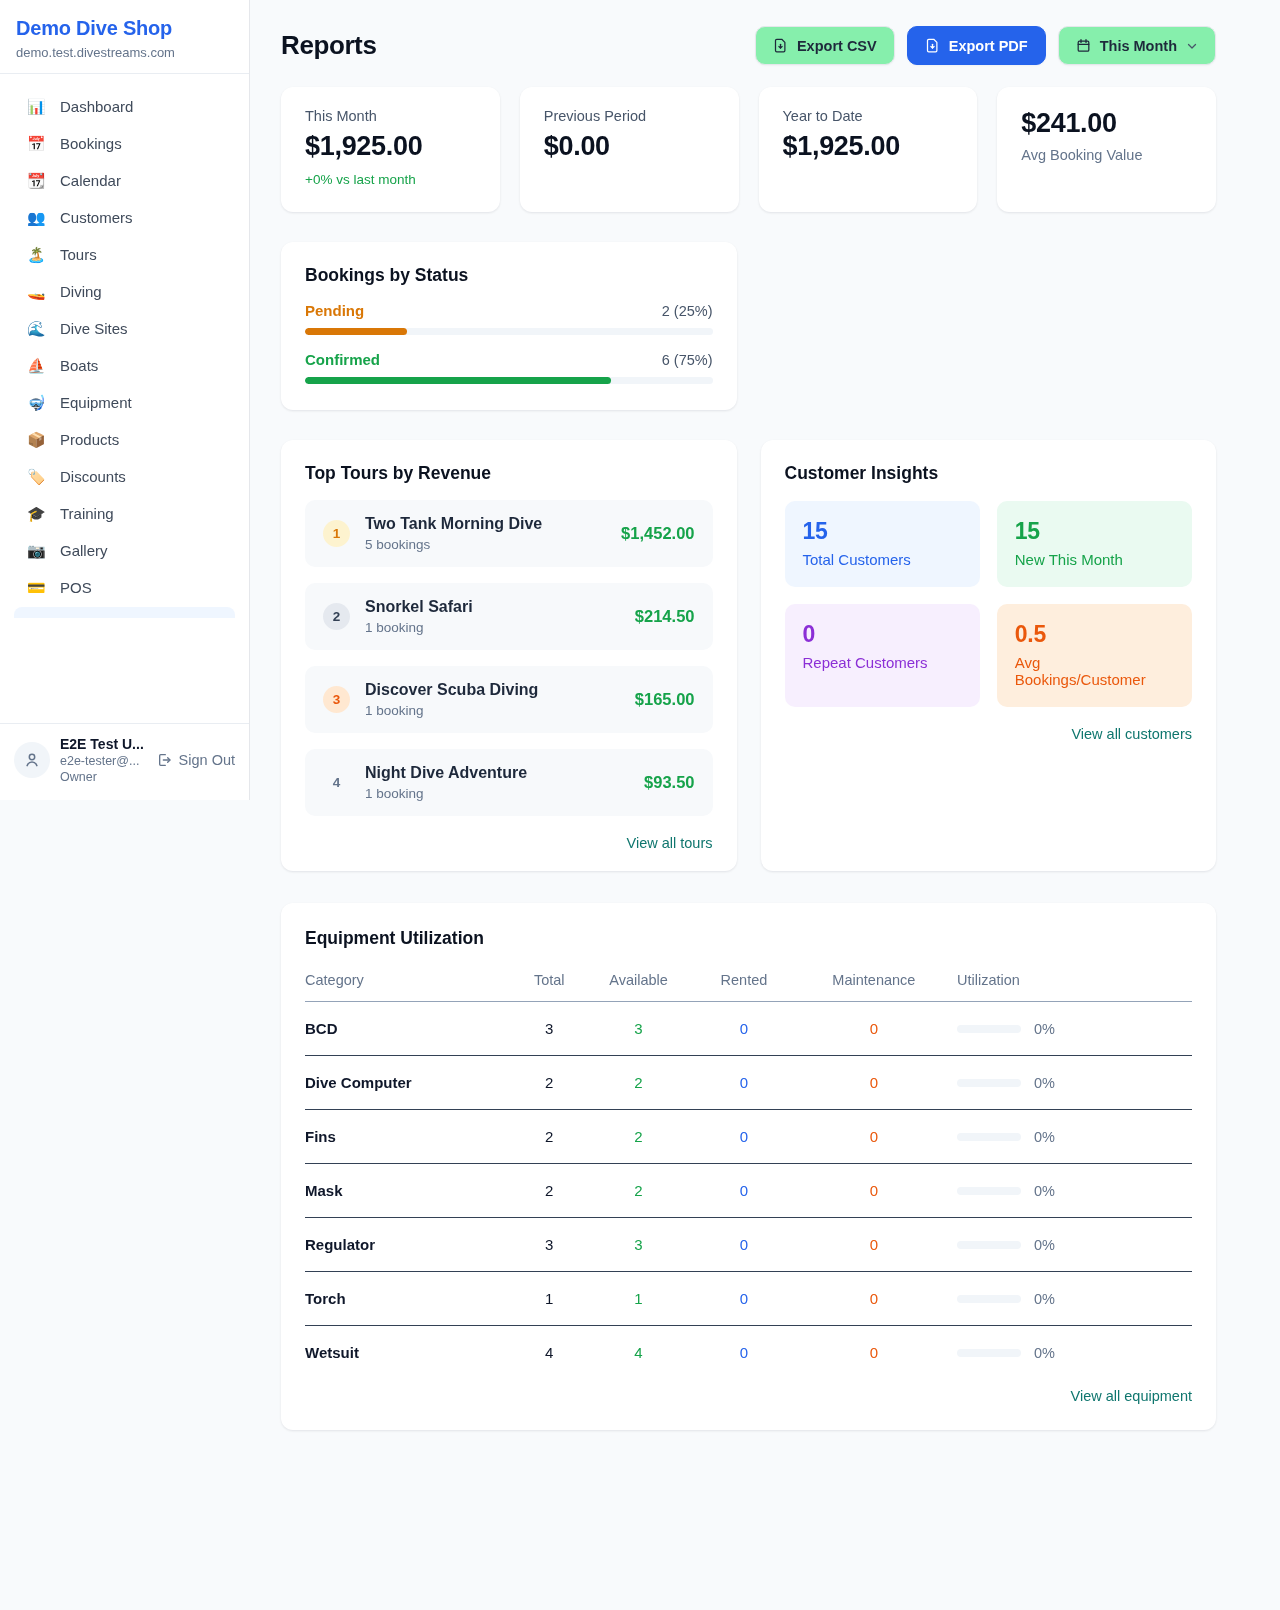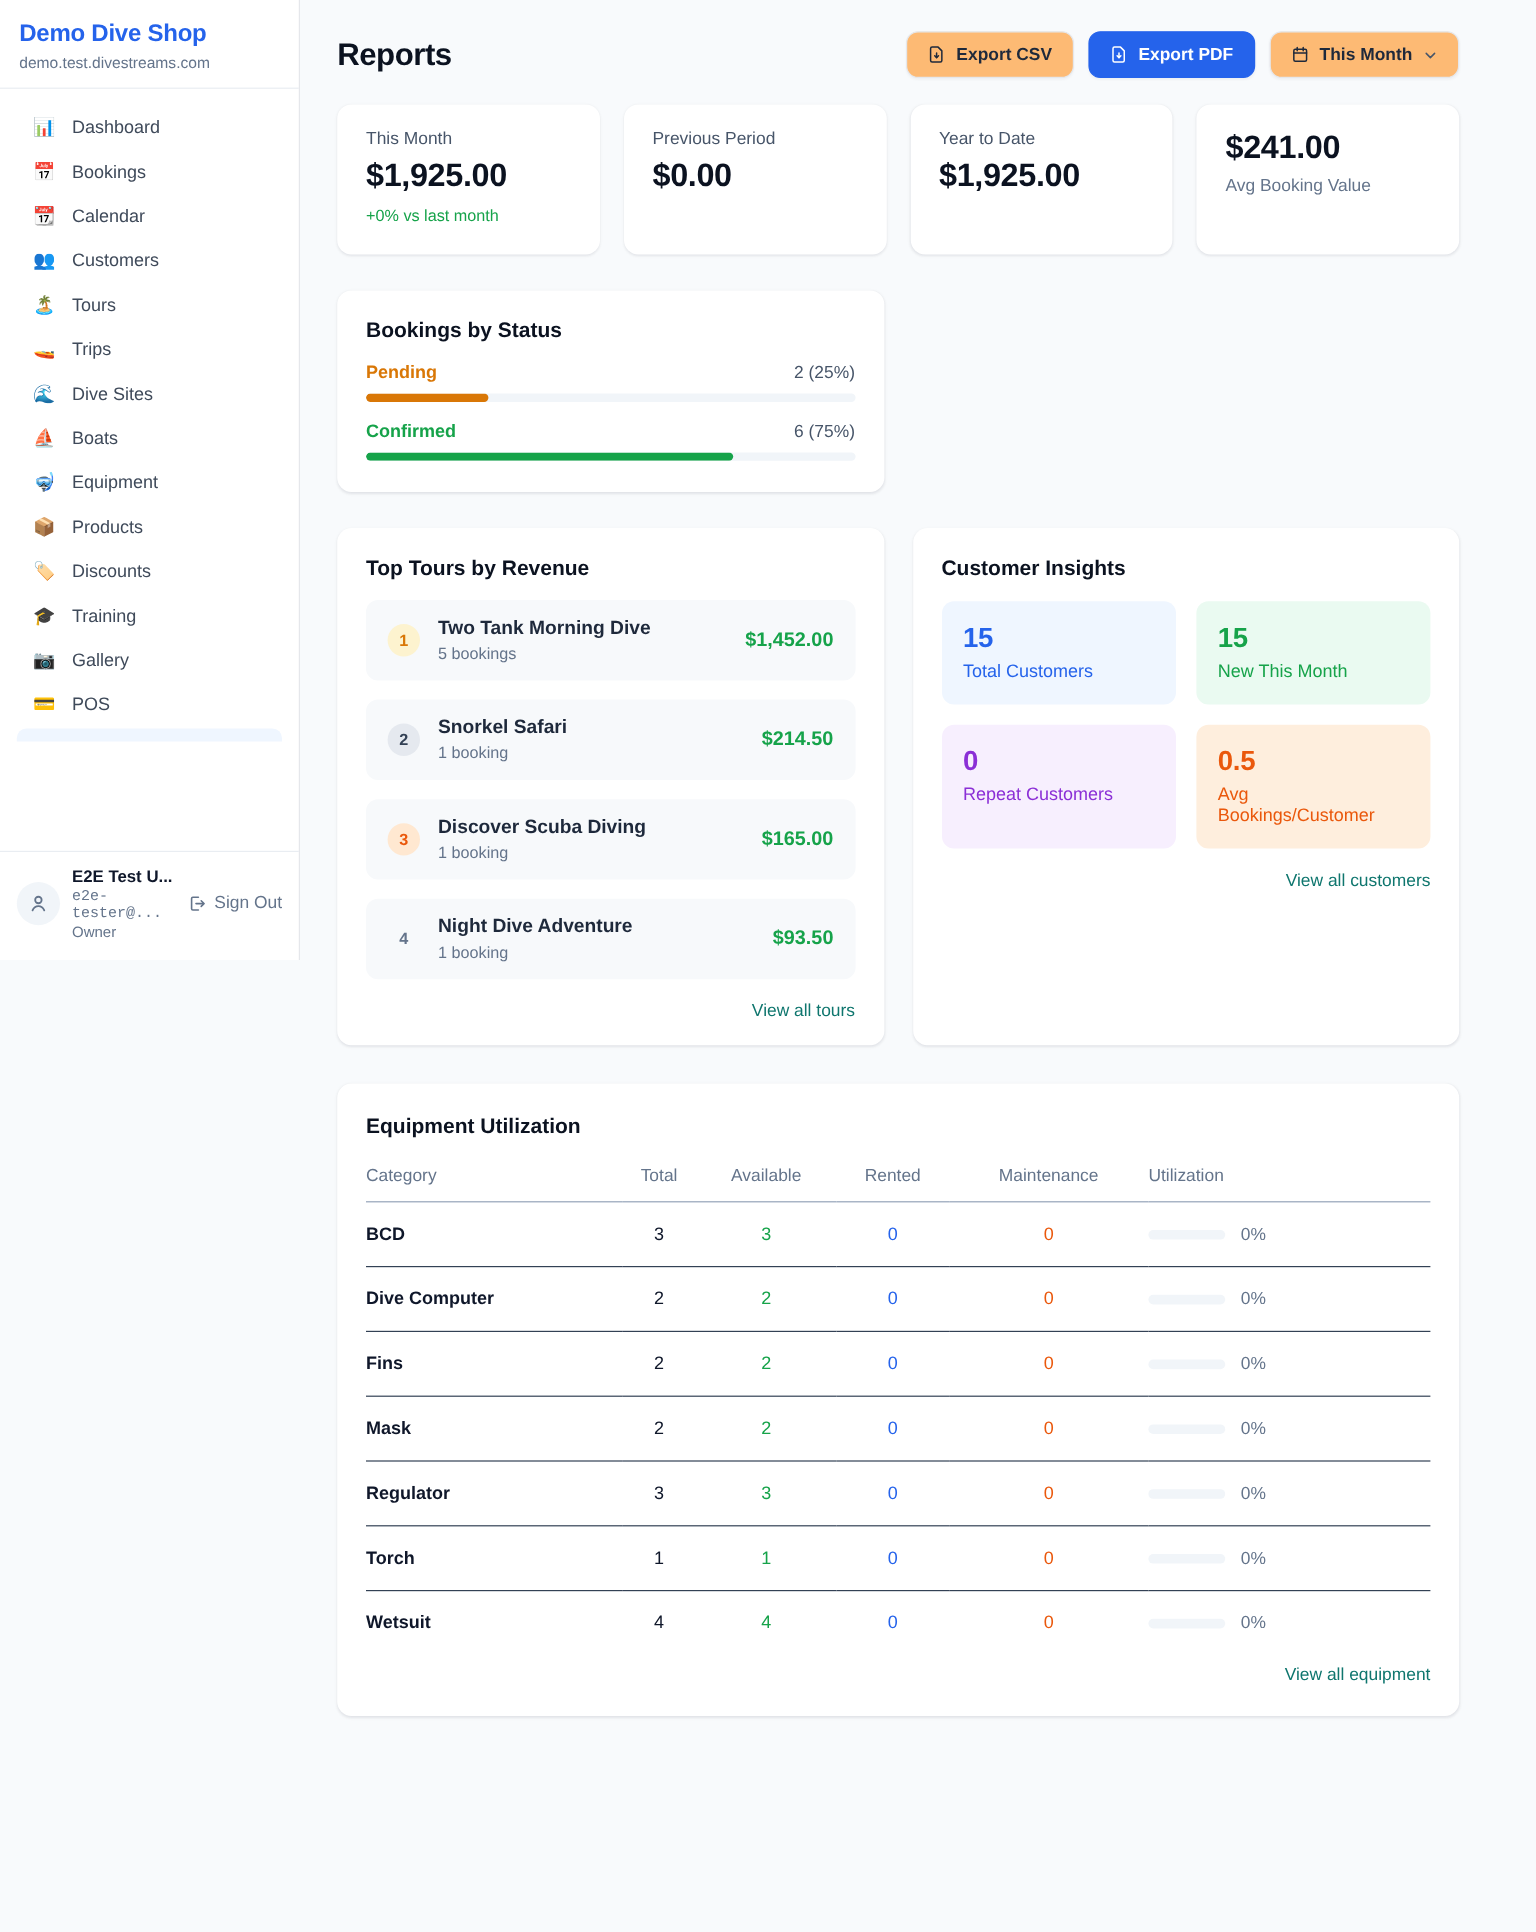--- a/index.html
+++ b/index.html
@@ -35,32 +35,32 @@
     padding:12px 14px 16px;
     display:flex; align-items:center; gap:10px;
   }
   .avatar {
     width:36px; height:36px; border-radius:50%;
     background:#f1f5f9; display:flex; align-items:center; justify-content:center;
     flex:0 0 auto;
   }
   .user-meta { flex:1 1 auto; min-width:0; }
   .user-name { font-size:14px; font-weight:bold; color:#0f172a; }
-  .user-email { font-size:12.5px; color:#64748b; margin-top:2px;font-family:Liberation Mono, monospace; }
+  .user-email { font-size:12.5px; color:#64748b; margin-top:2px; }
   .user-role { font-size:12.5px; color:#64748b; margin-top:2px; }
   .signout { display:flex; align-items:center; gap:7px; font-size:14.5px; color:#64748b; cursor:pointer; white-space:nowrap; }
   
   .main { flex:1 1 auto; padding:26px 64px 44px 31px; }
   .page-header { display:flex; align-items:center; justify-content:space-between; margin-bottom:22px; }
   .page-title { font-size:26px; font-weight:bold; letter-spacing:-0.4px; color:#0b1220; }
   .header-actions { display:flex; gap:12px; }
   .btn {
     display:flex; align-items:center; gap:9px;
     height:39px; padding:0 17px; border-radius:10px;
-    background:#fdba74; border:1px solid #e5e7eb;
+    background:#86efac; border:1px solid #e5e7eb;
     font-size:14.5px; font-weight:bold; color:#1e293b;
     box-shadow:0 1px 2px rgba(15,23,42,.04); cursor:pointer;
   }
   .btn.primary { background:#2563eb; border-color:#2563eb; color:#fff; }
   .btn svg { display:block; }
   
   .card {
     background:#fff; border-radius:12px;
     box-shadow:0 1px 3px rgba(15,23,42,.06), 0 1px 2px rgba(15,23,42,.04);
   }
@@ -168,21 +168,21 @@
     <div class="nav-item">
       <span class="icon">👥</span>
       <span>Customers</span>
     </div>
     <div class="nav-item">
       <span class="icon">🏝️</span>
       <span>Tours</span>
     </div>
     <div class="nav-item">
       <span class="icon">🚤</span>
-      <span>Trips</span>
+      <span>Diving</span>
     </div>
     <div class="nav-item">
       <span class="icon">🌊</span>
       <span>Dive Sites</span>
     </div>
     <div class="nav-item">
       <span class="icon">⛵</span>
       <span>Boats</span>
     </div>
     <div class="nav-item">

